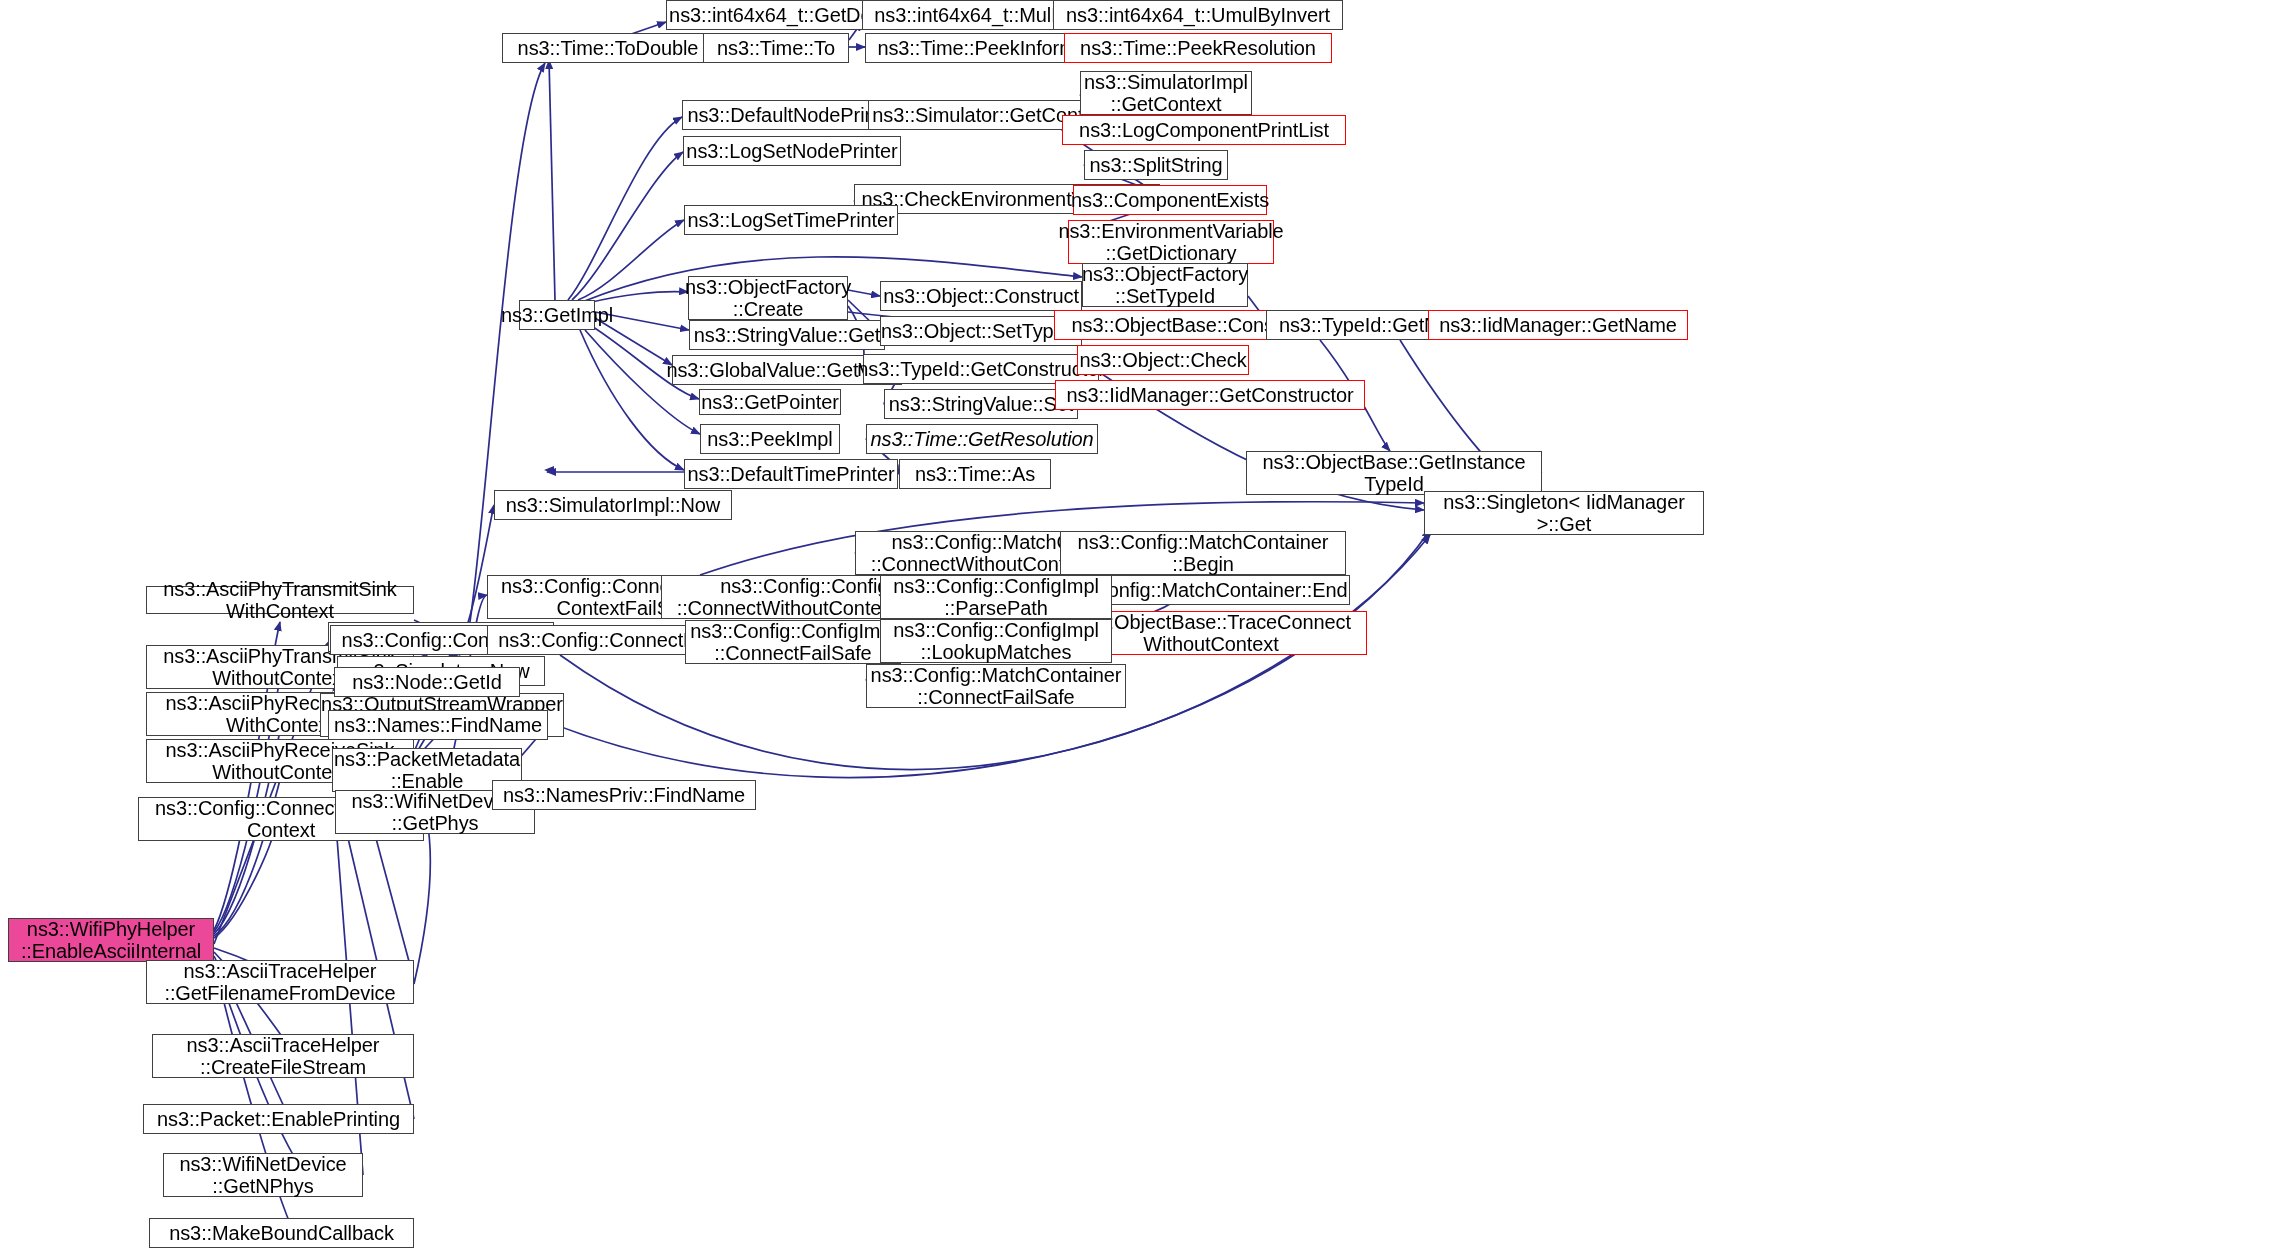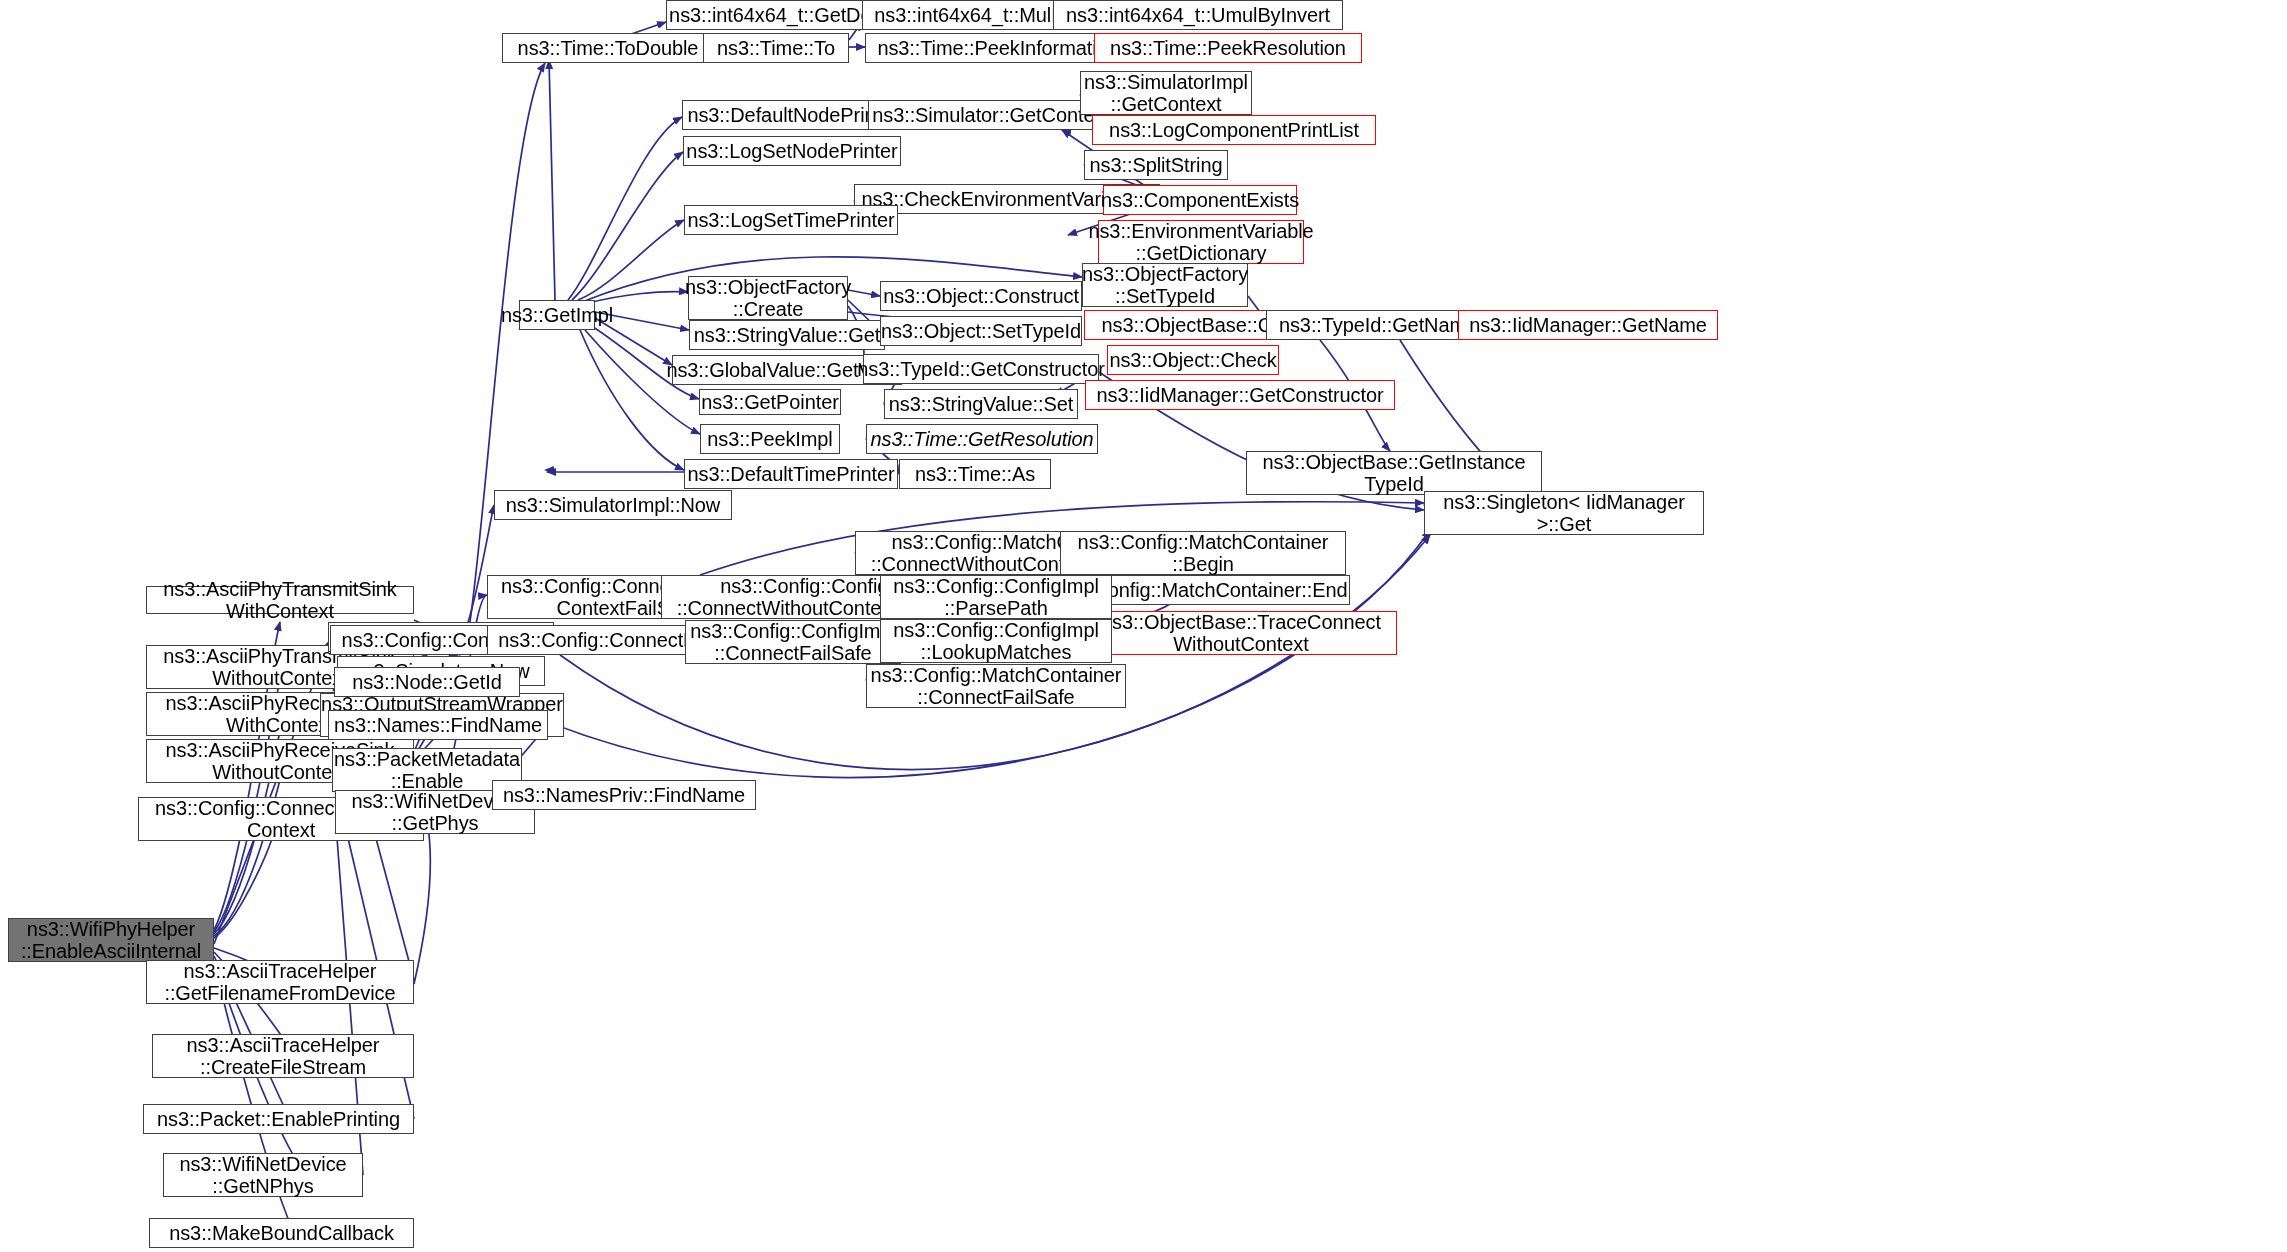--- a/index.html
+++ b/index.html
@@ -34,24 +34,23 @@
     display: flex;
     align-items: center;
     justify-content: center;
     text-align: center;
     padding: 2px 6px;
     white-space: pre-line;
     letter-spacing: -0.1px;
   }
   .node.red {
     border-color: #ff0000;
-    margin-left: 30px;
   }
   .node.current {
-    background: #737373;
+    background: #ec4899;
     border-color: #404040;
   }
 </style>
 </head>
 <body>
 
 <div id="graph">
   <svg id="edges" viewBox="0 0 2287 1252">
     <defs>
       <marker id="ah" markerWidth="10" markerHeight="8" refX="9" refY="4" orient="auto" markerUnits="userSpaceOnUse">

